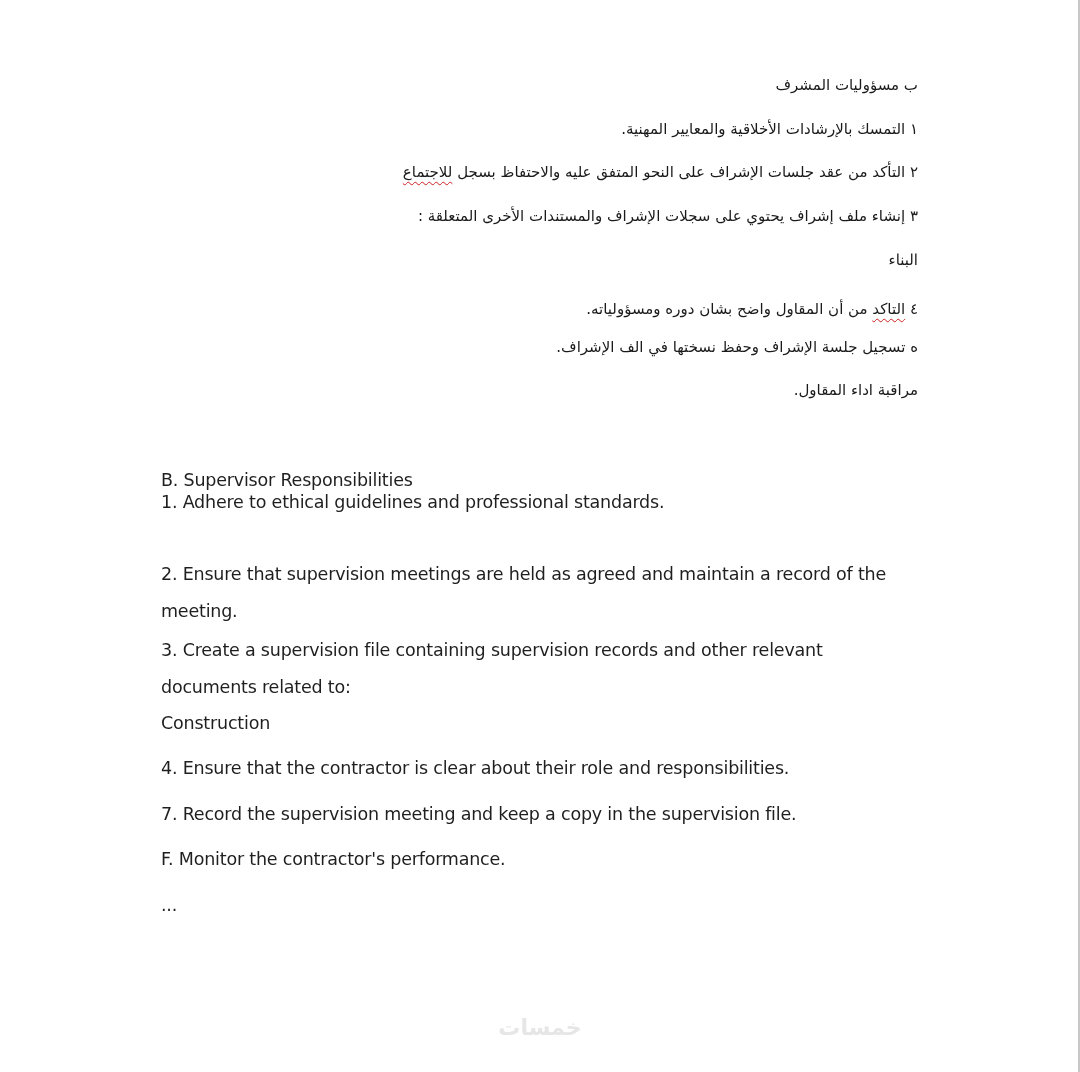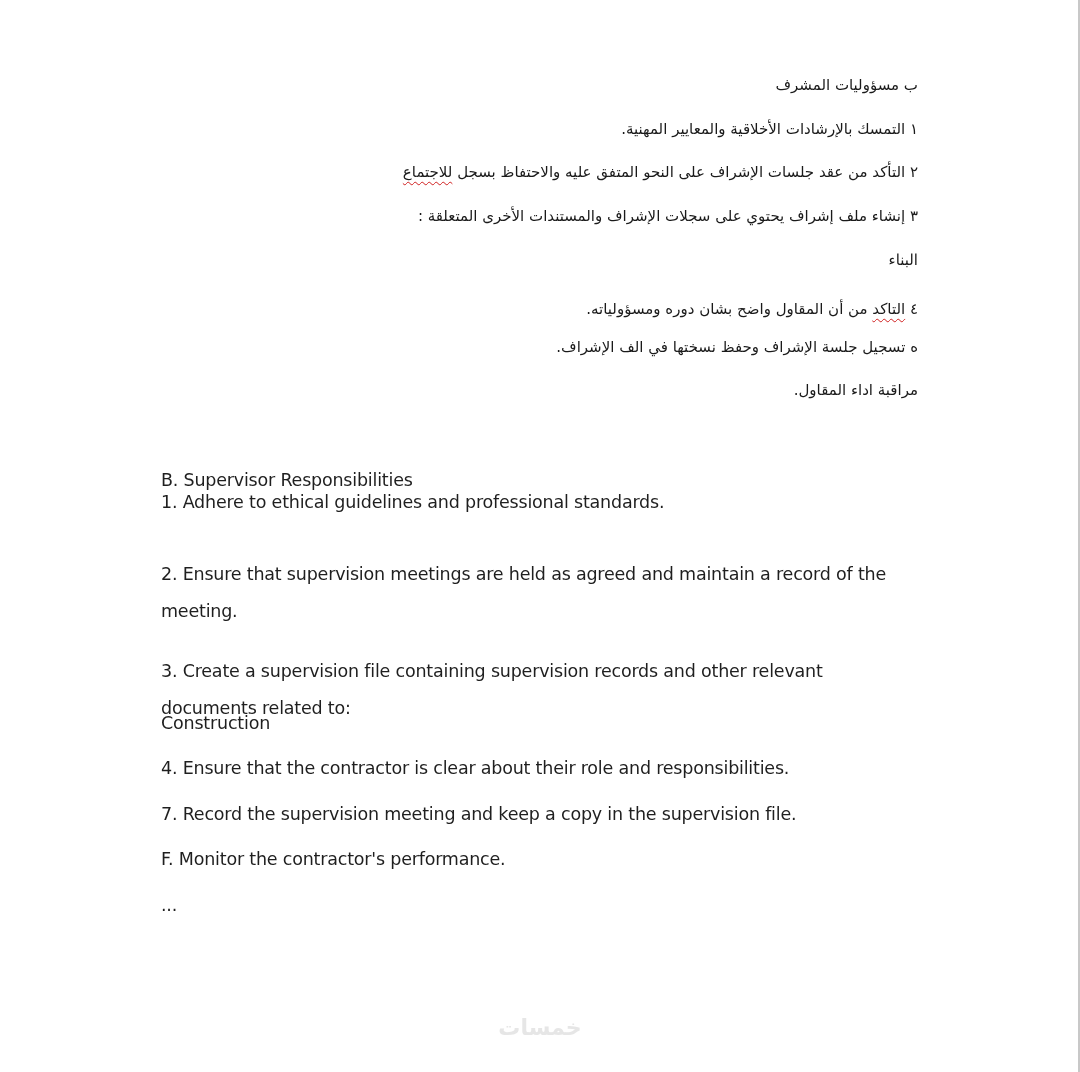--- a/index.html
+++ b/index.html
@@ -95,21 +95,21 @@
     <span>٤ </span><span class="spell">التاكد</span><span> من أن المقاول واضح بشان دوره ومسؤولياته.</span>
   </div>
   <div class="ar-line" style="top:338px;">ه تسجيل جلسة الإشراف وحفظ نسختها في الف الإشراف.</div>
   <div class="ar-line" style="top:381px;">مراقبة اداء المقاول.</div>
 </div>
 
 <div class="english-block">
   <div class="en-line" style="top:470px;">B. Supervisor Responsibilities</div>
   <div class="en-line" style="top:492px;">1. Adhere to ethical guidelines and professional standards.</div>
   <div class="en-para" style="top:556px;">2. Ensure that supervision meetings are held as agreed and maintain a record of the meeting.</div>
-  <div class="en-para" style="top:653px;">3. Create a supervision file containing supervision records and other relevant documents related to:</div>
+  <div class="en-para" style="top:632px;">3. Create a supervision file containing supervision records and other relevant documents related to:</div>
   <div class="en-line" style="top:713px;">Construction</div>
   <div class="en-line" style="top:758px;">4. Ensure that the contractor is clear about their role and responsibilities.</div>
   <div class="en-line" style="top:804px;">7. Record the supervision meeting and keep a copy in the supervision file.</div>
   <div class="en-line" style="top:849px;">F. Monitor the contractor's performance.</div>
   <div class="en-line" style="top:895px;">...</div>
 </div>
 
 <div class="watermark">خمسات</div>
 
 </body></html>

